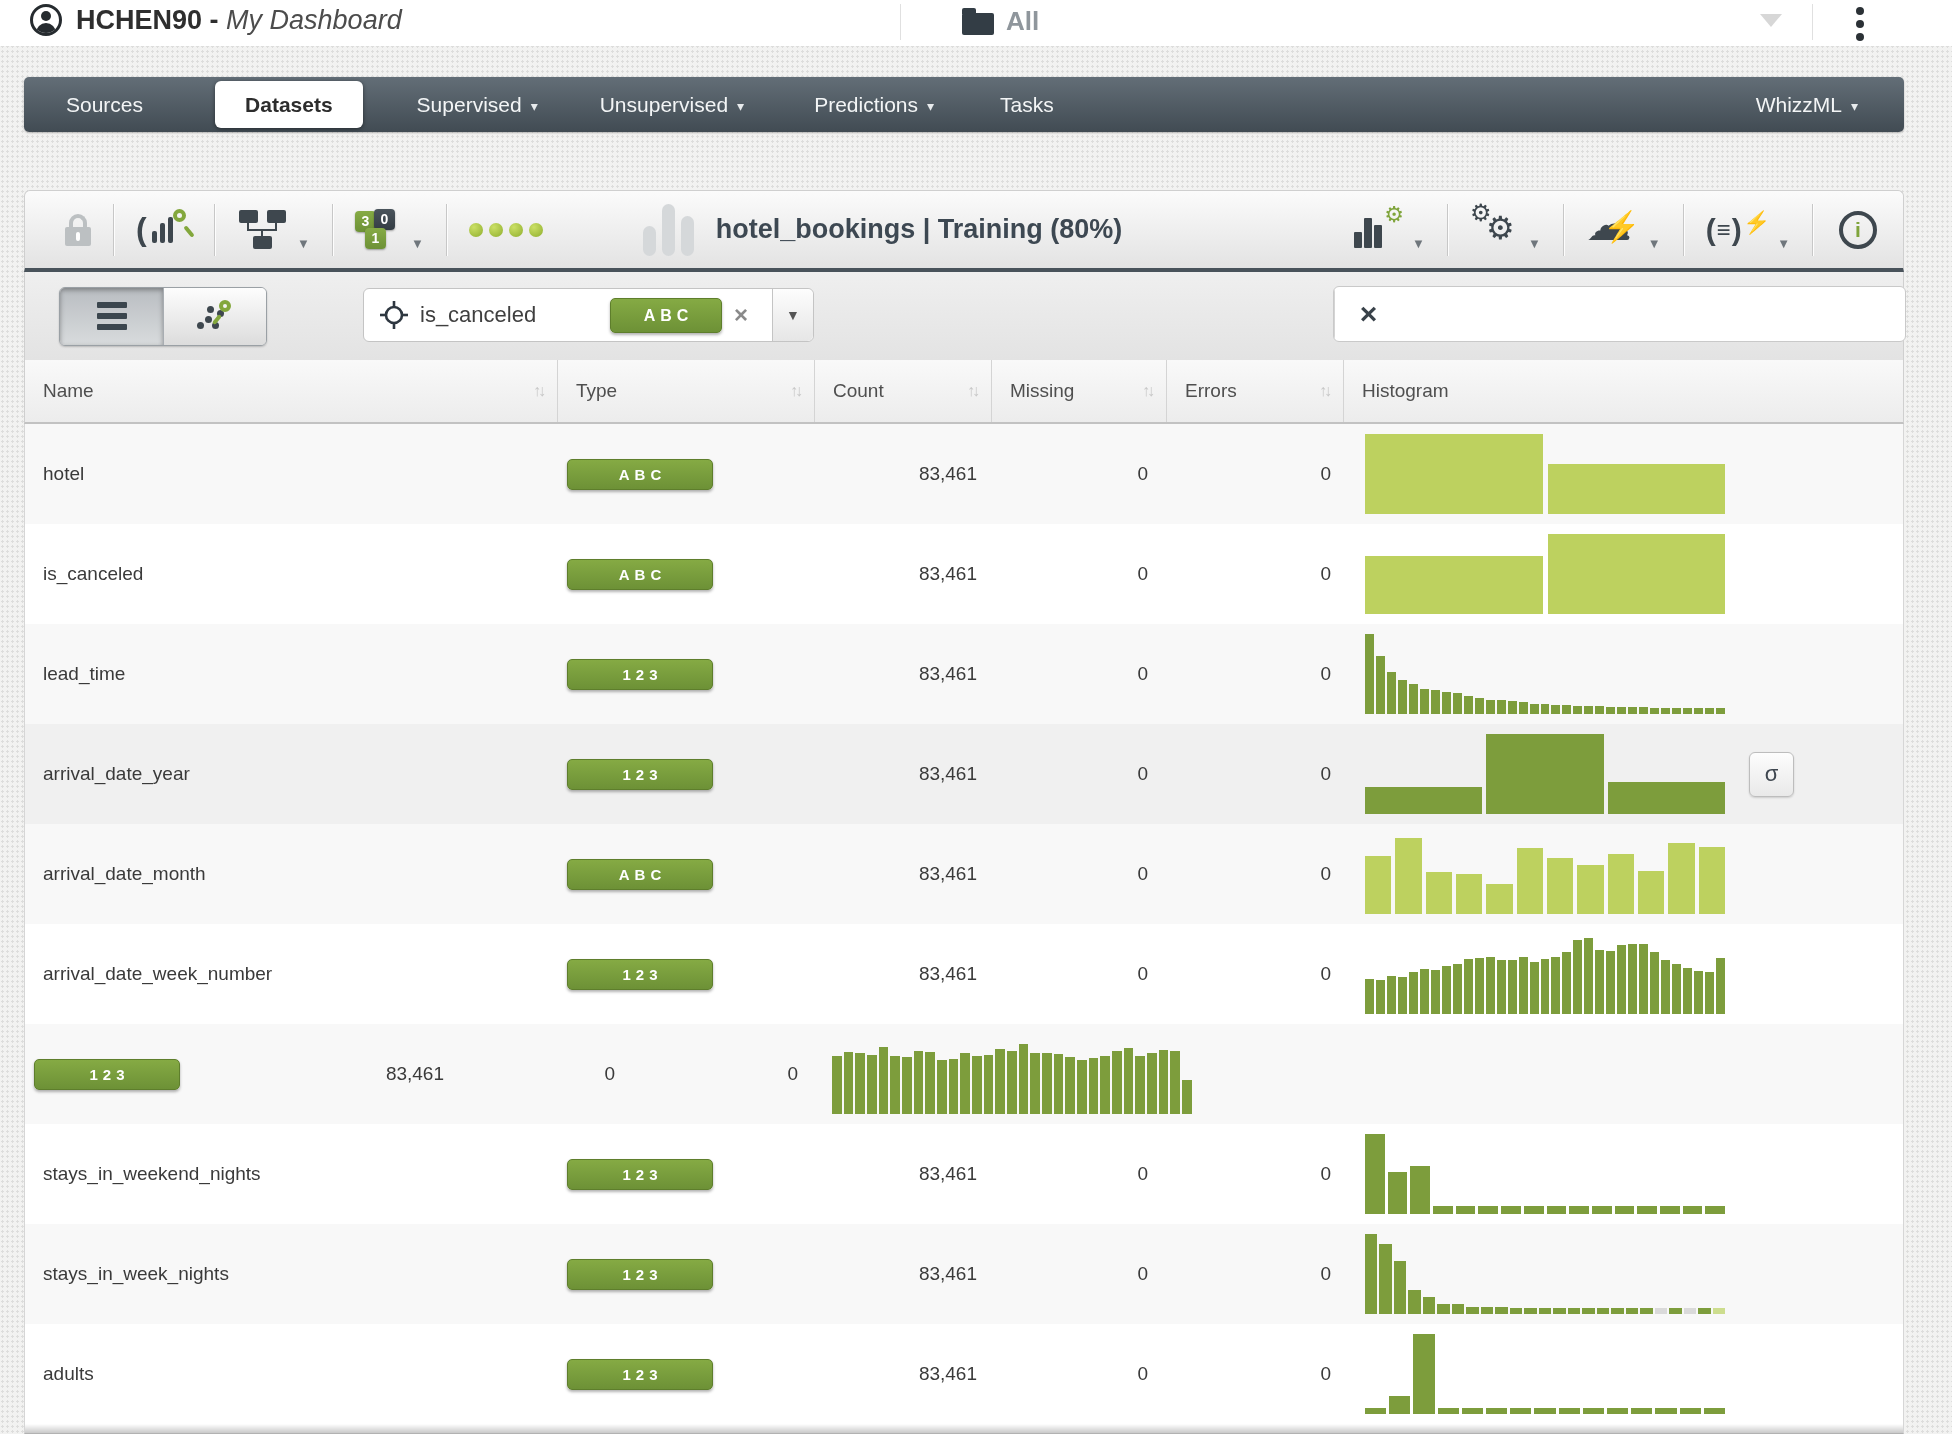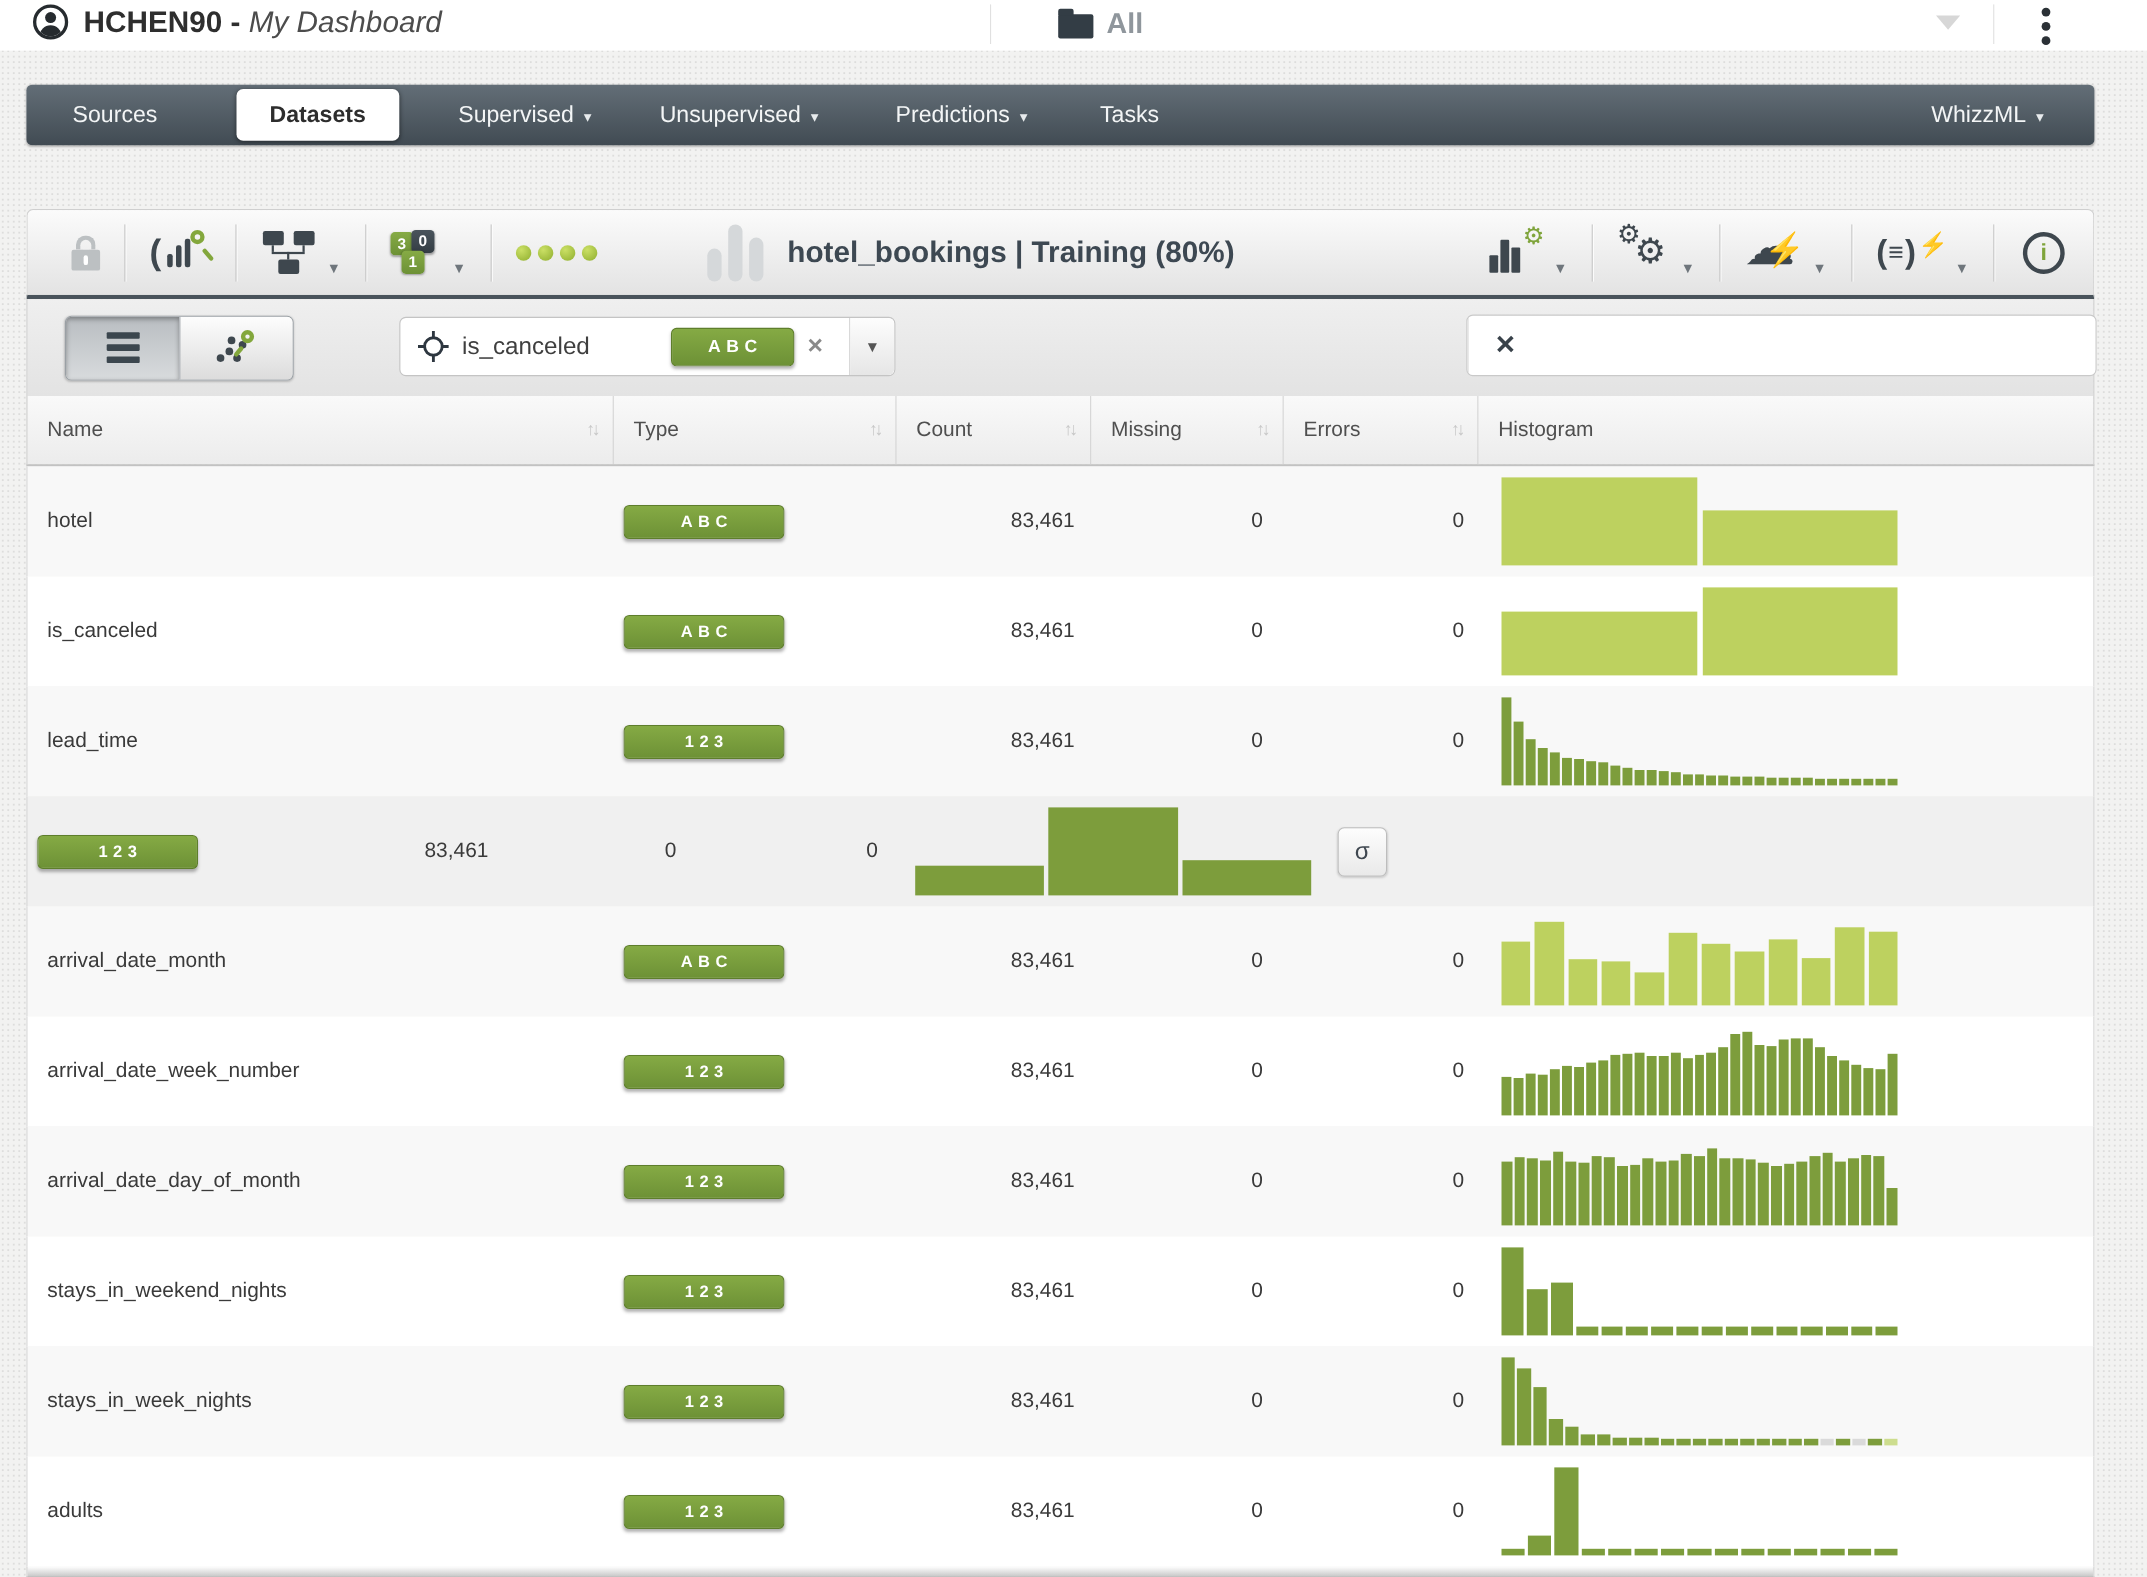--- a/index.html
+++ b/index.html
@@ -475,20 +475,21 @@
             <div class="bar" style="height: 8%; background: rgb(125, 157, 60); margin-right: 2px;"></div>
             <div class="bar" style="height: 8%; background: rgb(125, 157, 60); margin-right: 2px;"></div>
             <div class="bar" style="height: 8%; background: rgb(125, 157, 60); margin-right: 2px;"></div>
             <div class="bar" style="height: 8%; background: rgb(125, 157, 60); margin-right: 2px;"></div>
             <div class="bar" style="height: 7%; background: rgb(125, 157, 60); margin-right: 2px;"></div>
             <div class="bar" style="height: 7%; background: rgb(125, 157, 60);"></div>
           </div>
         </div>
       </div>
       <div class="row hover">
+        <div class="cell c-name">arrival_date_year</div>
         <div class="cell c-type"><span class="badge type-badge">123</span></div>
         <div class="cell c-num c-count">83,461</div>
         <div class="cell c-num c-missing">0</div>
         <div class="cell c-num c-errors">0</div>
         <div class="c-hist">
           <div class="hist">
             <div class="bar" style="height: 34%; background: rgb(125, 157, 60); margin-right: 4px;"></div>
             <div class="bar" style="height: 100%; background: rgb(125, 157, 60); margin-right: 4px;"></div>
             <div class="bar" style="height: 40%; background: rgb(125, 157, 60);"></div>
           </div>
@@ -556,21 +557,20 @@
             <div class="bar" style="height: 68%; background: rgb(125, 157, 60); margin-right: 2px;"></div>
             <div class="bar" style="height: 63%; background: rgb(125, 157, 60); margin-right: 2px;"></div>
             <div class="bar" style="height: 57%; background: rgb(125, 157, 60); margin-right: 2px;"></div>
             <div class="bar" style="height: 54%; background: rgb(125, 157, 60); margin-right: 2px;"></div>
             <div class="bar" style="height: 52%; background: rgb(125, 157, 60); margin-right: 2px;"></div>
             <div class="bar" style="height: 70%; background: rgb(125, 157, 60);"></div>
           </div>
         </div>
       </div>
       <div class="row gray">
-        <div class="cell c-name">arrival_date_day_of_month</div>
         <div class="cell c-type"><span class="badge type-badge">123</span></div>
         <div class="cell c-num c-count">83,461</div>
         <div class="cell c-num c-missing">0</div>
         <div class="cell c-num c-errors">0</div>
         <div class="c-hist">
           <div class="hist">
             <div class="bar" style="height: 72%; background: rgb(125, 157, 60); margin-right: 2px;"></div>
             <div class="bar" style="height: 78%; background: rgb(125, 157, 60); margin-right: 2px;"></div>
             <div class="bar" style="height: 76%; background: rgb(125, 157, 60); margin-right: 2px;"></div>
             <div class="bar" style="height: 74%; background: rgb(125, 157, 60); margin-right: 2px;"></div>

